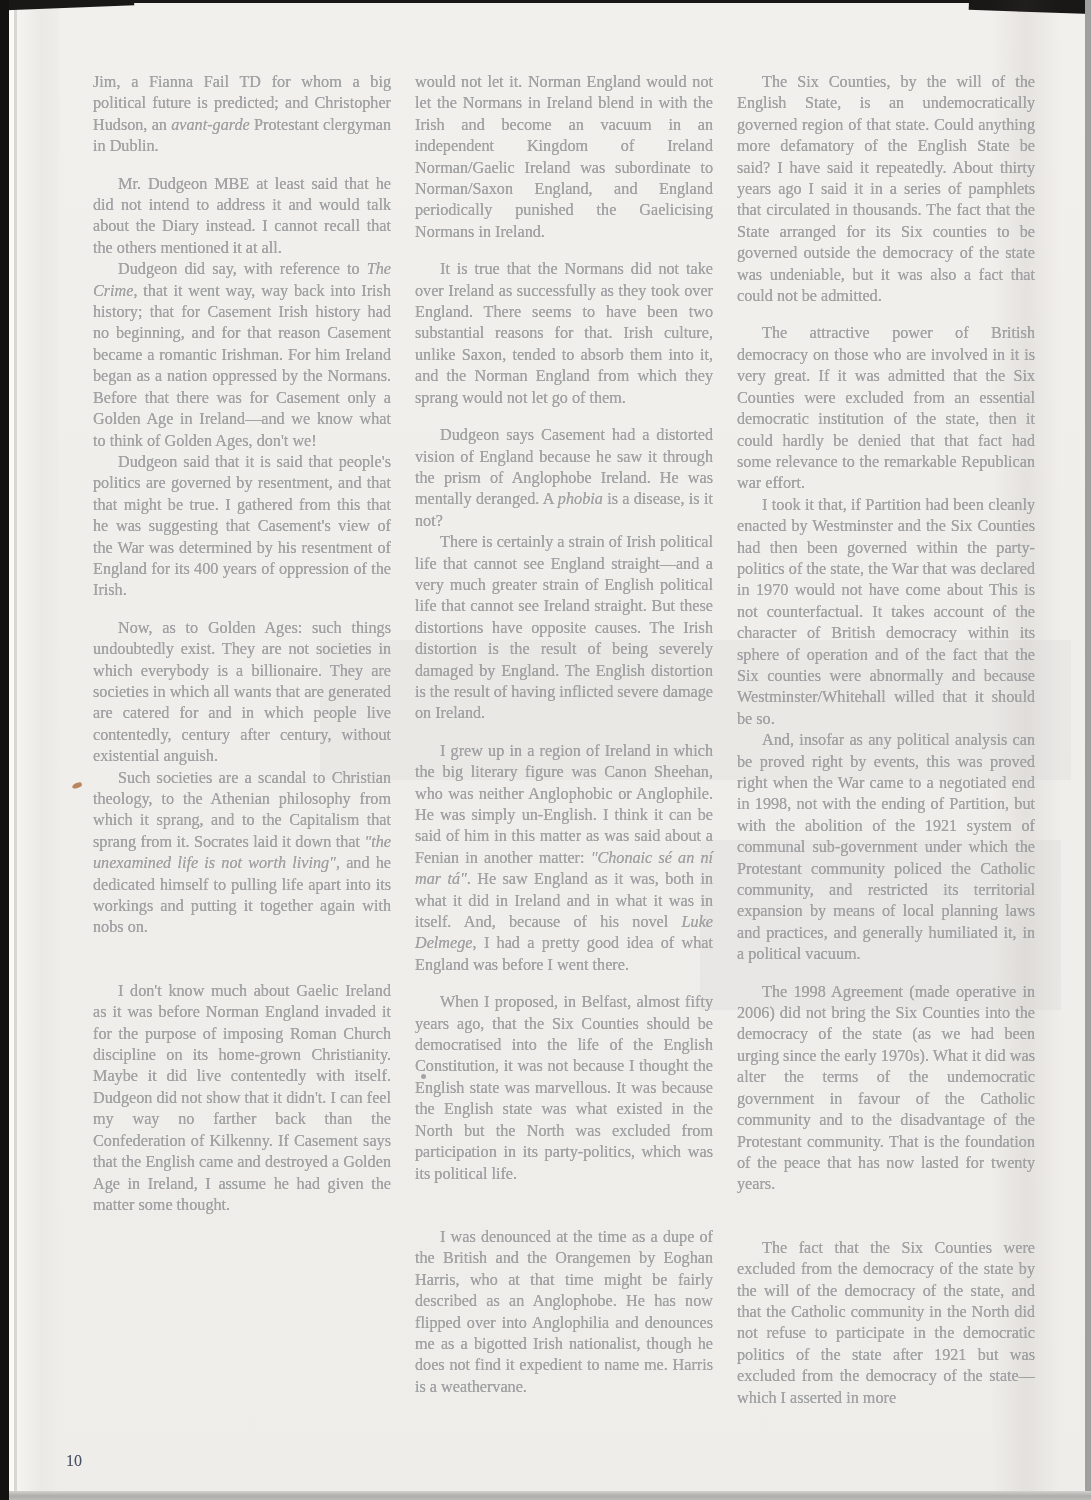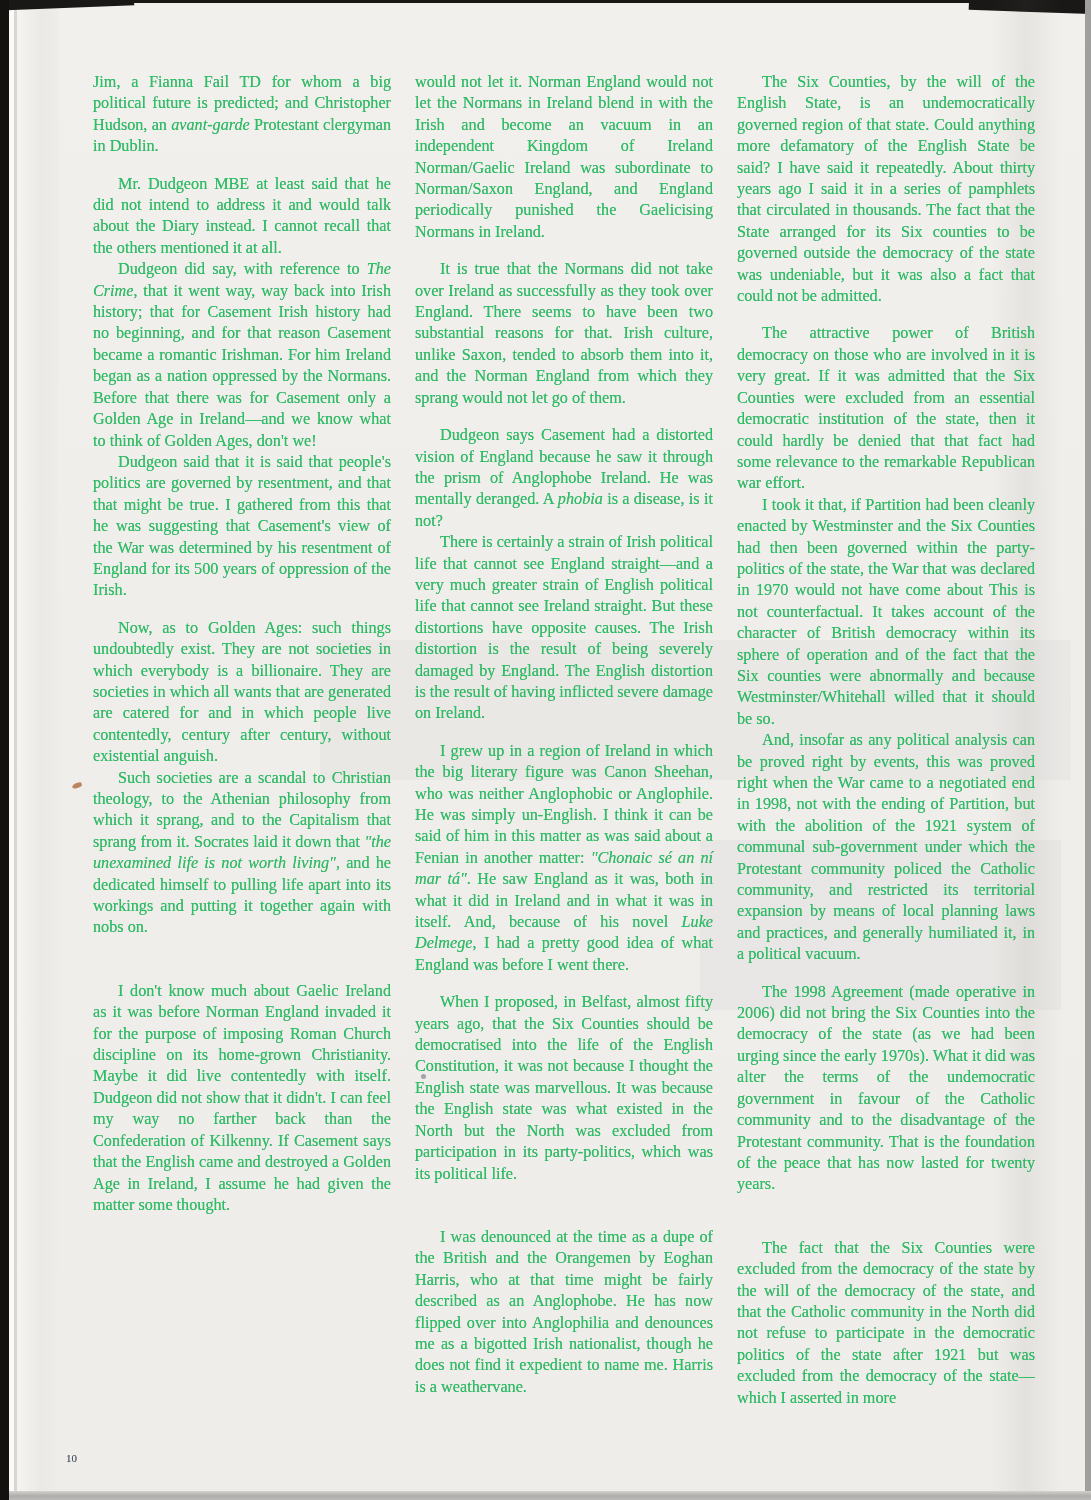--- a/index.html
+++ b/index.html
@@ -47,36 +47,36 @@
     background:#b07245;border-radius:60% 40% 50% 50%;transform:rotate(-18deg);opacity:.85;
   }
   .dot-artifact{
     position:absolute;left:421px;top:1074px;width:5px;height:5px;
     background:#90909a;border-radius:50%;opacity:.8;
   }
   
   .columns{
     position:absolute;left:93px;top:72px;width:942px;height:1392px;
     display:flex;gap:24px;overflow:hidden;
-    color:#22c55e;
+    color:#a3a3a3;
   }
   .col{
     width:298px;flex:0 0 298px;
     font-size:16.2px;line-height:21.4px;
     text-align:justify;
     text-shadow:0 0 0.5px rgba(73,83,107,0.55);
   }
   .para{margin:0;}
   .para.indent{text-indent:25px;}
   .para.gap-lg{margin-top:16px;}
   .para.gap-sm{margin-top:42px;}
   .para i{font-style:italic;}
   .page-number{
     position:absolute;left:66px;top:1452px;
-    font-size:11px;color:#4a5366;
+    font-size:16px;color:#4a5366;
     text-shadow:0 0 0.5px rgba(73,83,107,0.5);
   }
 </style>
 </head>
 <body>
 
 <div class="paper"></div>
 <div class="edge-strip edge-a"></div>
 <div class="edge-strip edge-b"></div>
 <div class="edge-strip edge-c"></div>
@@ -90,21 +90,21 @@
 <div class="shade-band-2"></div>
 <div class="bottom-band"></div>
 <div class="ink-speck"></div>
 <div class="dot-artifact"></div>
 
 <div class="columns">
   <div class="col">
       <p class="para">Jim, a Fianna Fail TD for whom a big political future is predicted; and Christopher Hudson, an <i>avant-garde</i> Protestant clergyman in Dublin.</p>
       <p class="para indent gap-lg">Mr. Dudgeon MBE at least said that he did not intend to address it and would talk about the Diary instead. I cannot recall that the others mentioned it at all.</p>
       <p class="para indent">Dudgeon did say, with reference to <i>The Crime</i>, that it went way, way back into Irish history; that for Casement Irish history had no beginning, and for that reason Casement became a romantic Irishman. For him Ireland began as a nation oppressed by the Normans. Before that there was for Casement only a Golden Age in Ireland—and we know what to think of Golden Ages, don't we!</p>
-      <p class="para indent">Dudgeon said that it is said that people's politics are governed by resentment, and that that might be true. I gathered from this that he was suggesting that Casement's view of the War was determined by his resentment of England for its 500 years of oppression of the Irish.</p>
+      <p class="para indent">Dudgeon said that it is said that people's politics are governed by resentment, and that that might be true. I gathered from this that he was suggesting that Casement's view of the War was determined by his resentment of England for its 400 years of oppression of the Irish.</p>
       <p class="para indent gap-lg">Now, as to Golden Ages: such things undoubtedly exist. They are not societies in which everybody is a billionaire. They are societies in which all wants that are generated are catered for and in which people live contentedly, century after century, without existential anguish.</p>
       <p class="para indent">Such societies are a scandal to Christian theology, to the Athenian philosophy from which it sprang, and to the Capitalism that sprang from it. Socrates laid it down that <i>"the unexamined life is not worth living"</i>, and he dedicated himself to pulling life apart into its workings and putting it together again with nobs on.</p>
       <p class="para indent gap-sm">I don't know much about Gaelic Ireland as it was before Norman England invaded it for the purpose of imposing Roman Church discipline on its home-grown Christianity. Maybe it did live contentedly with itself. Dudgeon did not show that it didn't. I can feel my way no farther back than the Confederation of Kilkenny. If Casement says that the English came and destroyed a Golden Age in Ireland, I assume he had given the matter some thought.</p>
     </div>
   <div class="col">
       <p class="para">would not let it. Norman England would not let the Normans in Ireland blend in with the Irish and become an vacuum in an independent Kingdom of Ireland Norman/Gaelic Ireland was subordinate to Norman/Saxon England, and England periodically punished the Gaelicising Normans in Ireland.</p>
       <p class="para indent gap-lg">It is true that the Normans did not take over Ireland as successfully as they took over England. There seems to have been two substantial reasons for that. Irish culture, unlike Saxon, tended to absorb them into it, and the Norman England from which they sprang would not let go of them.</p>
       <p class="para indent gap-lg">Dudgeon says Casement had a distorted vision of England because he saw it through the prism of Anglophobe Ireland. He was mentally deranged. A <i>phobia</i> is a disease, is it not?</p>
       <p class="para indent">There is certainly a strain of Irish political life that cannot see England straight—and a very much greater strain of English political life that cannot see Ireland straight. But these distortions have opposite causes. The Irish distortion is the result of being severely damaged by England. The English distortion is the result of having inflicted severe damage on Ireland.</p>
       <p class="para indent gap-lg">I grew up in a region of Ireland in which the big literary figure was Canon Sheehan, who was neither Anglophobic or Anglophile. He was simply un-English. I think it can be said of him in this matter as was said about a Fenian in another matter: <i>"Chonaic sé an ní mar tá"</i>. He saw England as it was, both in what it did in Ireland and in what it was in itself. And, because of his novel <i>Luke Delmege</i>, I had a pretty good idea of what England was before I went there.</p>

